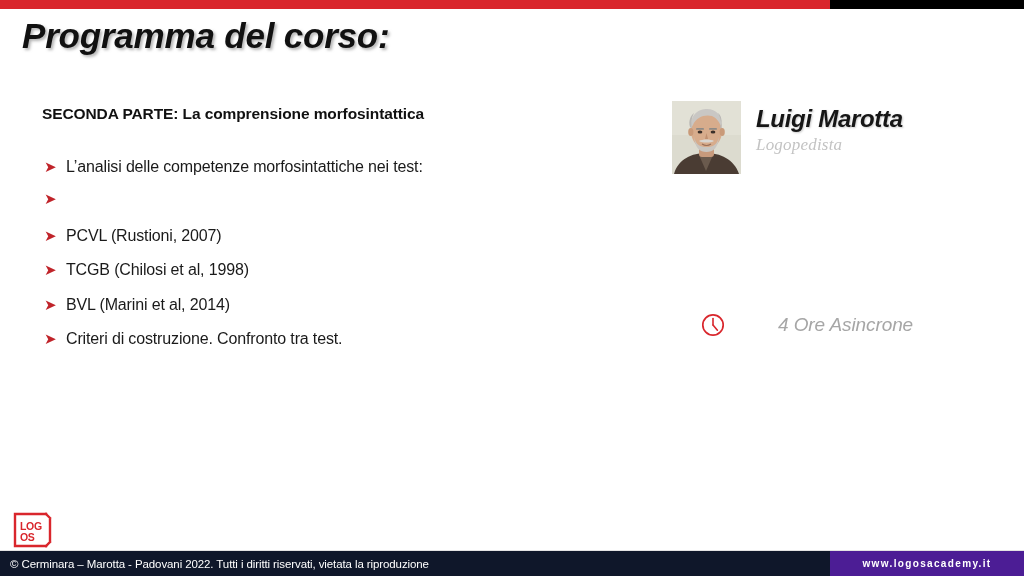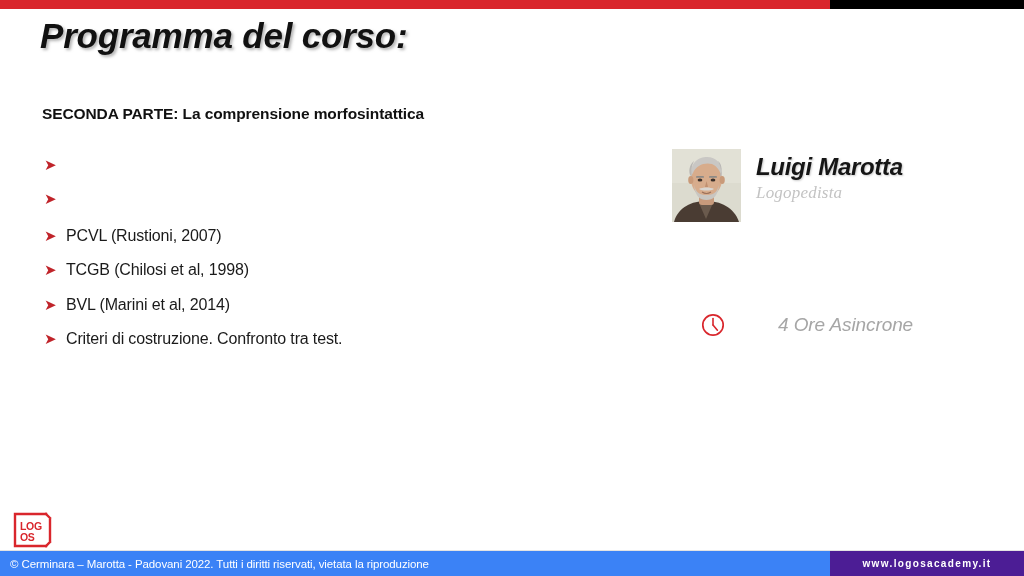--- a/index.html
+++ b/index.html
@@ -27,21 +27,21 @@
     width: 1024px;
     height: 9px;
     display: flex;
   }
   .topbar-red   { width: 830px; height: 100%; background: #d9262c; }
   .topbar-black { flex: 1;      height: 100%; background: #000000; }
 
   
   .title {
     position: absolute;
-    left: 40px;
+    left: 22px;
     top: 16px;
     font-family: "Liberation Sans", sans-serif;
     font-size: 35px;
     font-style: italic;
     font-weight: bold;
     color: #111111;
     letter-spacing: -0.2px;
     text-shadow: 2px 2px 3px rgba(120,120,120,0.55);
     white-space: nowrap;
   }
@@ -87,21 +87,20 @@
     white-space: nowrap;
   }
 
   
   .speaker {
     position: absolute;
     left: 672px;
     top: 101px;
     display: flex;
     align-items: flex-start;
-    margin-top: 48px;
   }
   .speaker-photo {
     position: relative;
     width: 69px;
     height: 73px;
     flex: 0 0 69px;
     overflow: hidden;
     background: #d9d8cc;
   }
   .speaker-photo svg { display: block; width: 69px; height: 73px; }
@@ -167,21 +166,21 @@
     position: absolute;
     left: 0;
     bottom: 0;
     width: 1024px;
     height: 25px;
     display: flex;
   }
   .footer-red {
     width: 830px;
     height: 100%;
-    background: #3b82f6;
+    background: #0f172a;
     display: flex;
     align-items: center;
   }
   .footer-red-text {
     margin-left: 10px;
     font-family: "Liberation Sans", sans-serif;
     font-size: 11.5px;
     color: #ffffff;
     letter-spacing: -0.1px;
     white-space: nowrap;
@@ -223,20 +222,21 @@
   </div>
 
   <div class="title">Programma del corso:</div>
 
   <div class="subheading">SECONDA PARTE: La comprensione morfosintattica</div>
 
   <div class="bullets">
 
     <div class="bullet-row">
       <span class="bullet-marker">➤</span>
+      <span class="bullet-text">L’analisi delle competenze morfosintattiche nei test:</span>
     </div>
 
     <div class="bullet-row">
       <span class="bullet-marker">➤</span>
     </div>
 
     <div class="bullet-row">
       <span class="bullet-marker">➤</span>
       <span class="bullet-text">PCVL (Rustioni, 2007)</span>
     </div>

